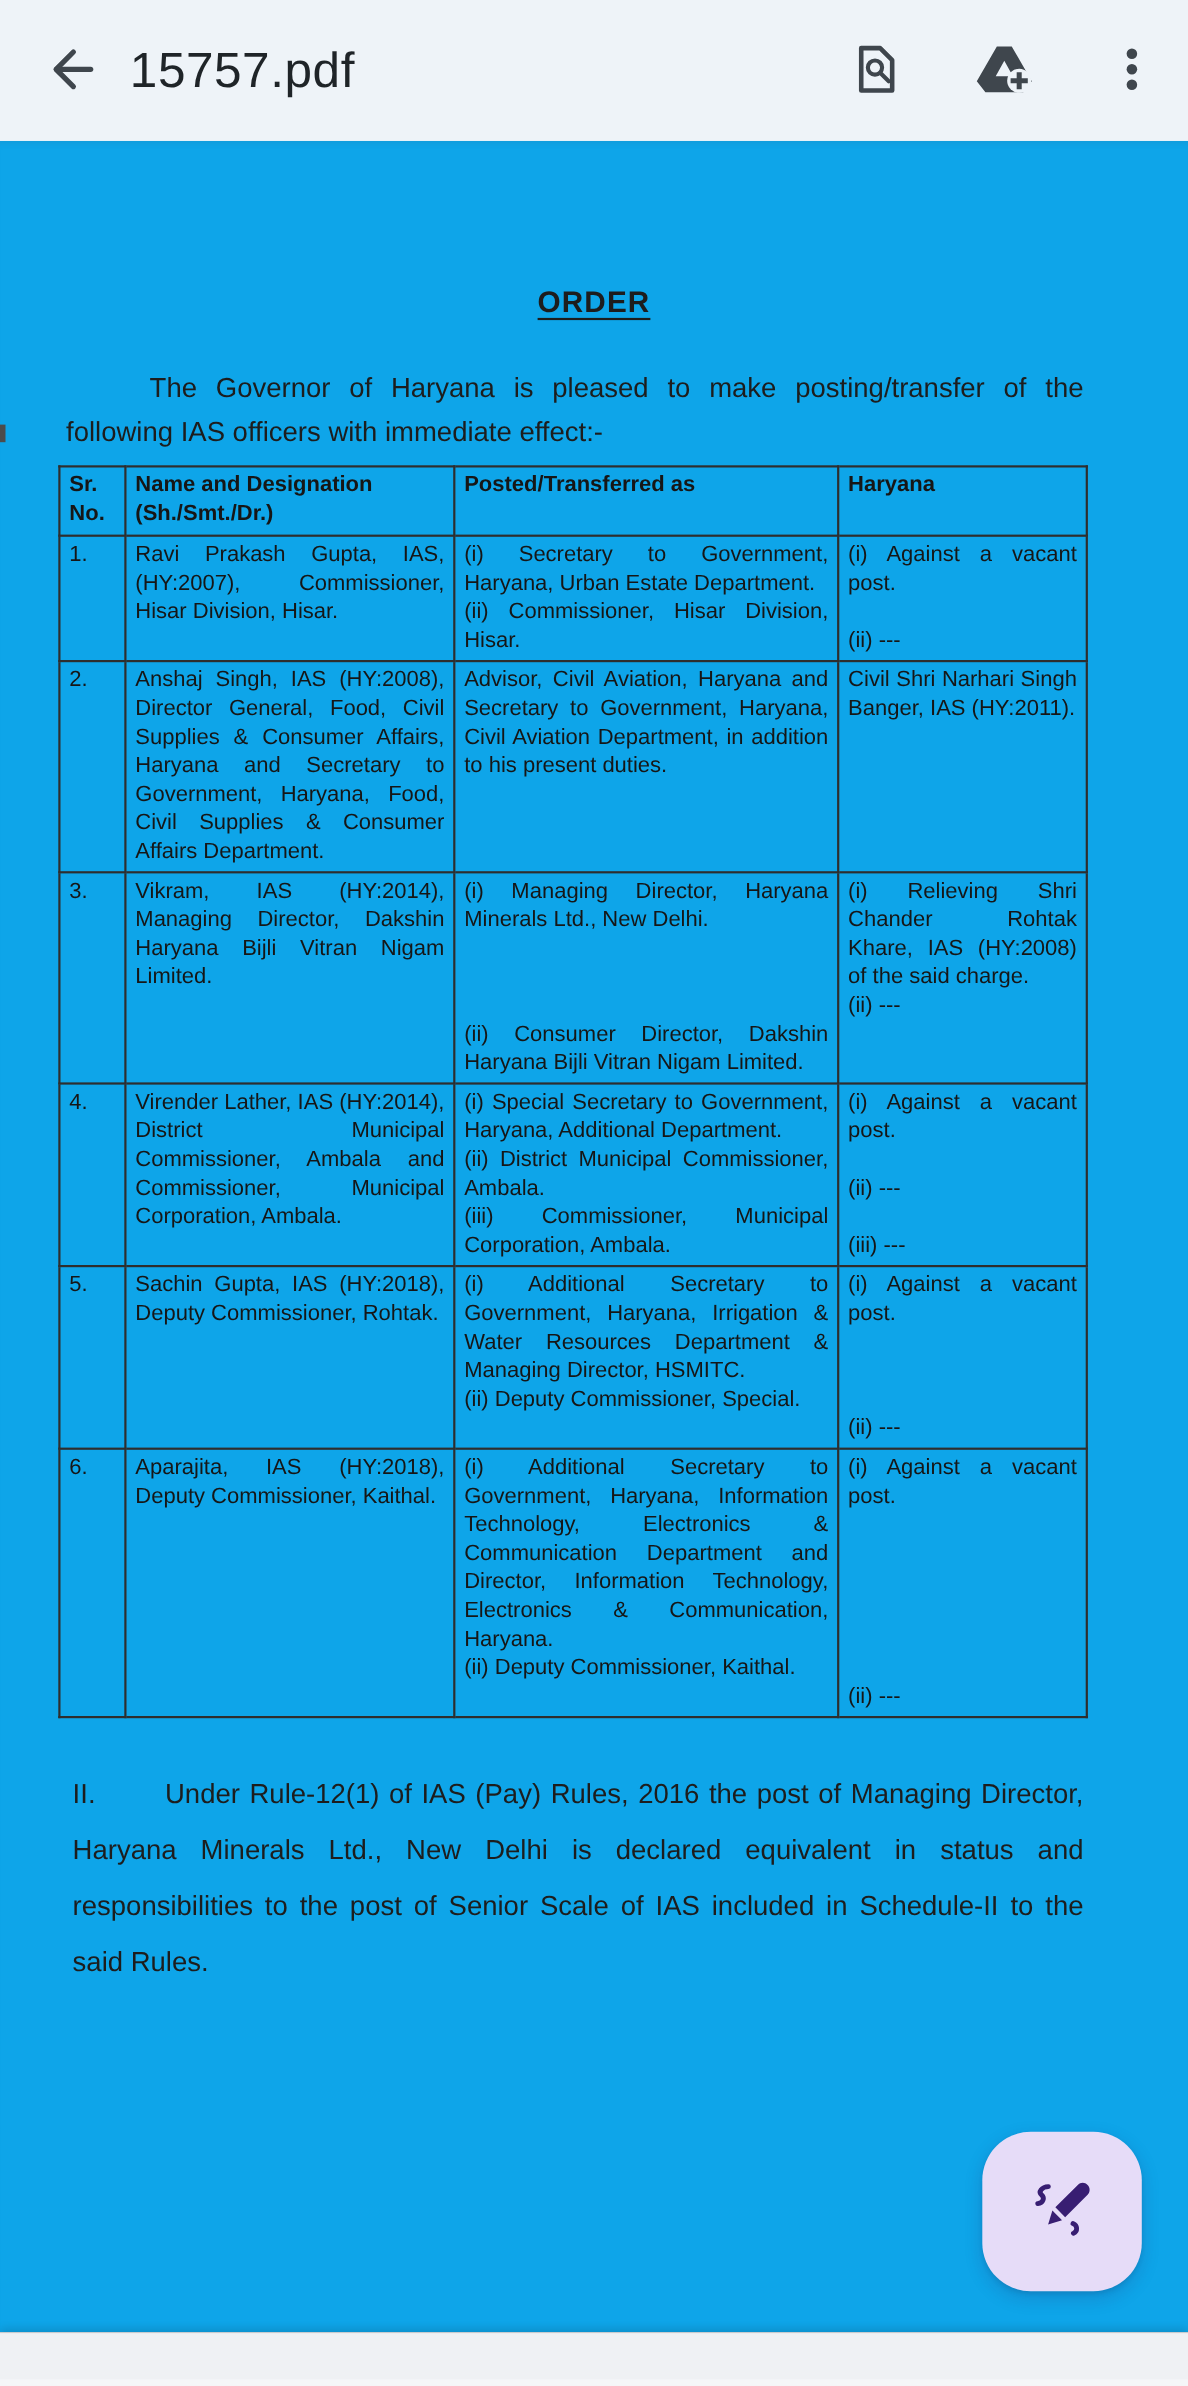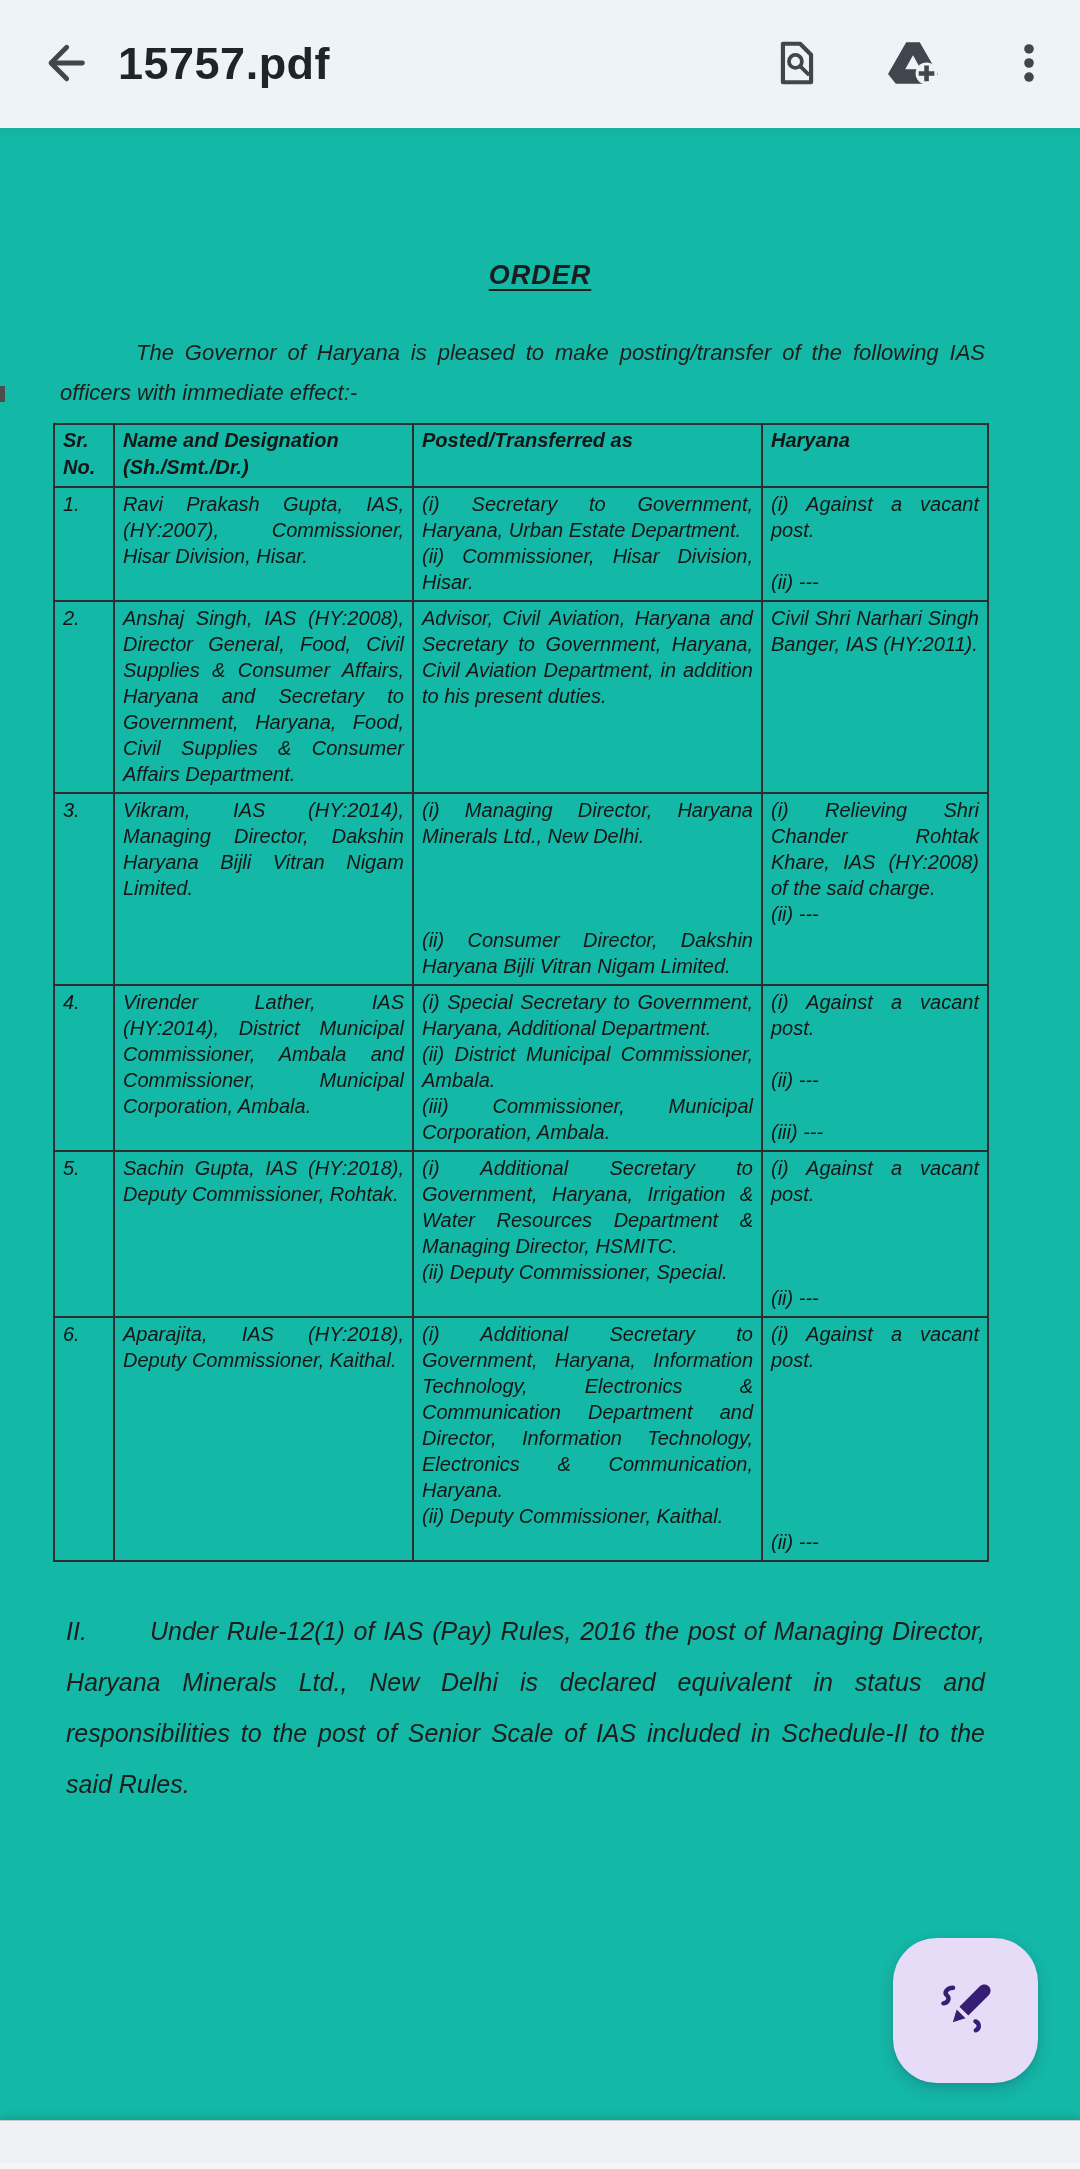--- a/index.html
+++ b/index.html
@@ -15,33 +15,33 @@
   html,body{margin:0;padding:0;}
   body{font-family:"Liberation Sans","DejaVu Sans",sans-serif;background:#fff;}
   .screen{position:relative;width:1080px;height:2169px;overflow:hidden;background:#fdfdfd;}
 
   
   .appbar{position:absolute;top:0;left:0;right:0;height:128px;background:var(--appbar-bg);
           display:flex;align-items:center;z-index:10;}
   .appbar .iconbtn{display:flex;align-items:center;justify-content:center;border:none;background:transparent;
           padding:0;cursor:pointer;color:var(--icon-color);}
   .back-btn{margin-left:36px;width:56px;height:56px;}
-  .app-title{margin-left:26px;font-size:45px;font-weight:700;color:var(--title-color);letter-spacing:.5px;}
+  .app-title{margin-left:26px;font-size:45px;font-weight:400;color:var(--title-color);letter-spacing:.5px;}
   .actions{margin-left:auto;margin-right:26px;display:flex;align-items:center;gap:64px;}
 
   
-  .page{position:absolute;top:128px;left:0;right:0;bottom:49px;background:#14b8a6;
-        box-shadow:inset 0 7px 7px -5px rgba(60,70,80,.10);color:var(--doc-text);font-style:italic;}
+  .page{position:absolute;top:128px;left:0;right:0;bottom:49px;background:#0ea5e9;
+        box-shadow:inset 0 7px 7px -5px rgba(60,70,80,.10);color:var(--doc-text);}
   .scan-artifact{position:absolute;left:0;top:258px;width:5px;height:16px;background:#4c4c4c;}
 
   .order-heading{margin:0;padding-top:132px;text-align:center;font-size:27px;font-weight:700;
         letter-spacing:1px;}
   .order-heading span{text-decoration:underline;text-decoration-thickness:2px;text-underline-offset:5px;}
 
-  .intro{margin:42px auto 0 60px;width:925px;font-size:22px;line-height:40px;text-align:justify;
+  .intro{margin:42px auto 0 60px;width:925px;font-size:25px;line-height:40px;text-align:justify;
         text-indent:76px;}
 
   table.order{margin:10px 0 0 53px;width:934px;border-collapse:collapse;table-layout:fixed;
         font-size:20px;line-height:26px;color:#161616;}
   table.order th,table.order td{border:2px solid var(--border-color);vertical-align:top;padding:3px 8px 5px 8px;}
   table.order th{font-weight:700;text-align:left;line-height:27px;padding-top:2px;}
   th.c-sr,td.c-sr{text-align:center;padding-left:2px;padding-right:2px;}
   th.c-remarks{text-align:center;}
   table.order td p{margin:0;text-align:justify;}
   td.c-sr p{text-align:center;}

